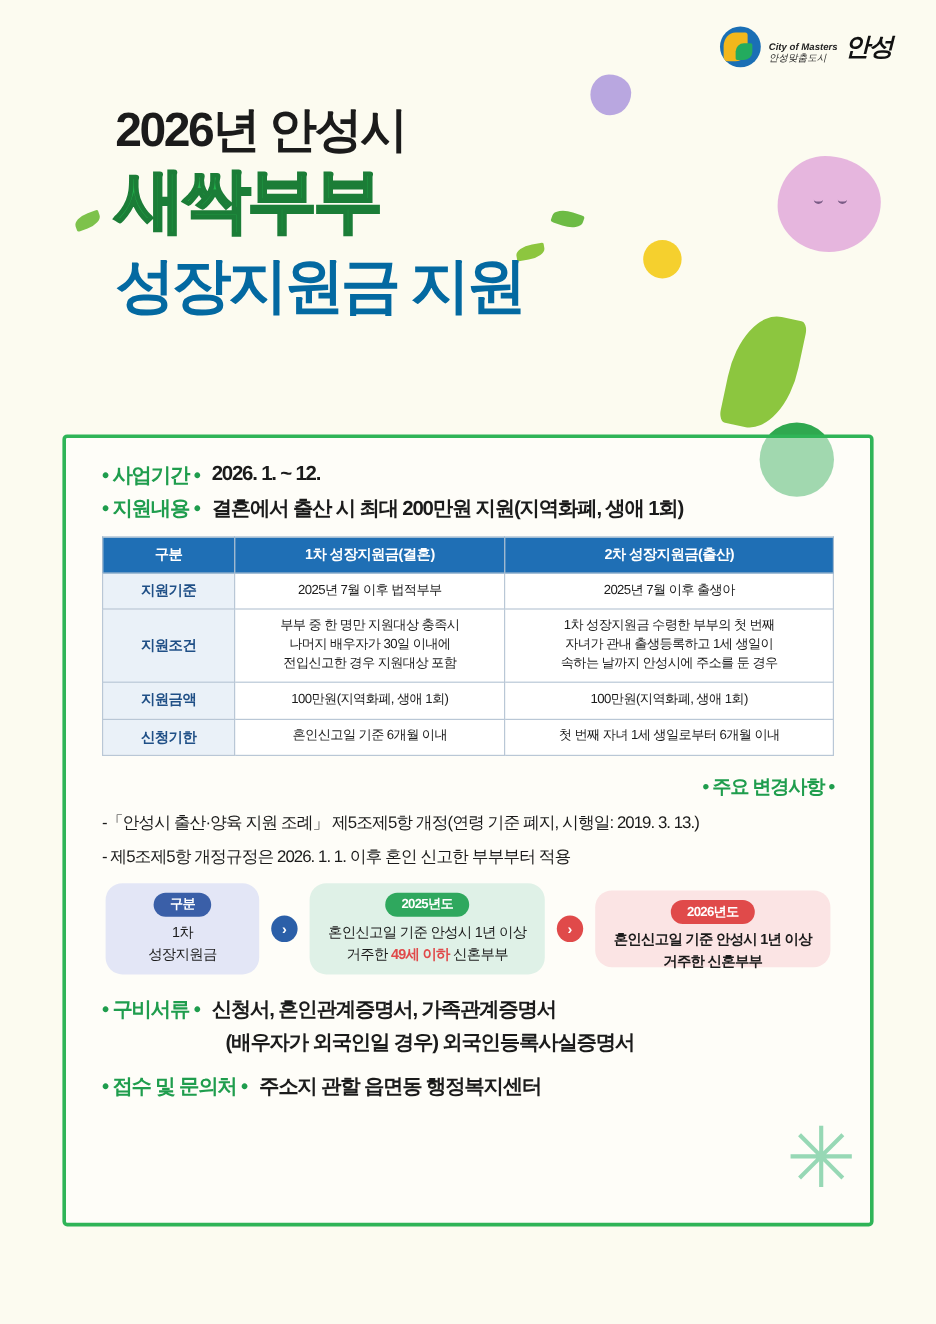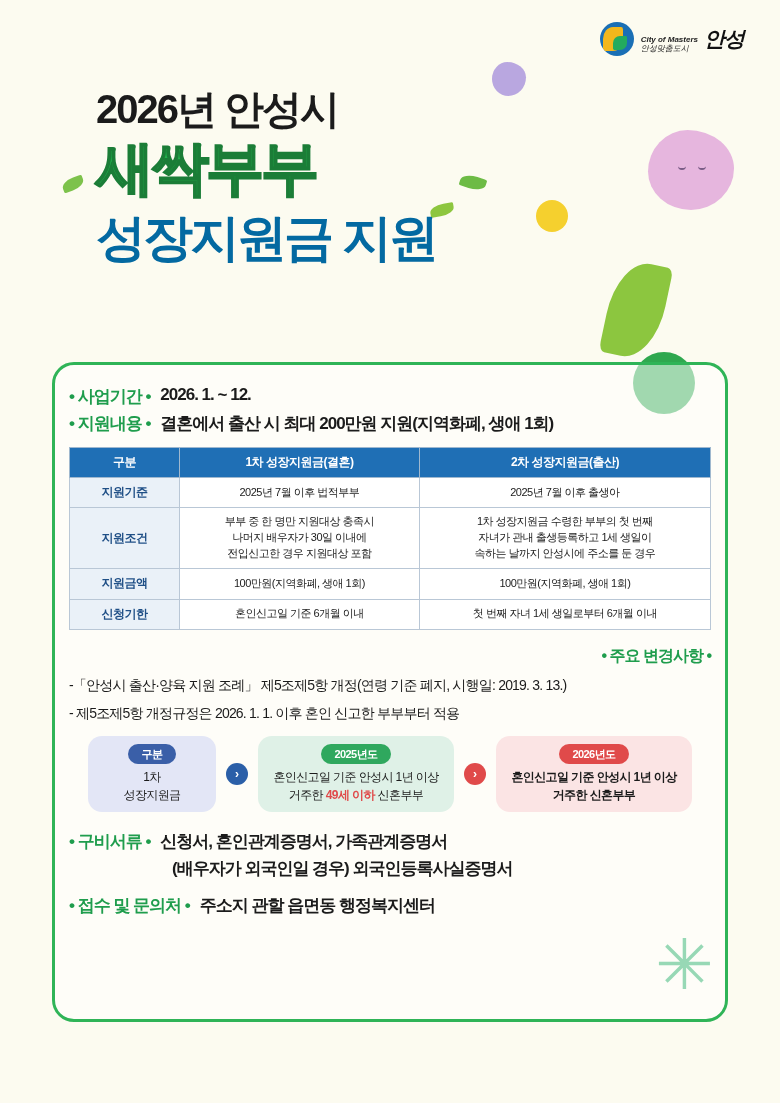--- a/index.html
+++ b/index.html
@@ -115,23 +115,23 @@
   }
   .t3 {
     font-size: 50px; font-weight: bold; color: #0369a1;
     letter-spacing: -3px; line-height: 1.2; margin-top: 6px;
   }
 
   
   .card {
     position: absolute; left: 52px; top: 362px;
     width: 676px; height: 660px;
-    border: 3px solid #2fb457; border-radius: 22px;
+    border: 3px solid #2fb457; border-radius: 4px;
     background: rgba(255,255,255,0.55);
-    padding: 20px 14px;
+    padding: 20px 30px;
   }
 
   .row-line { display: flex; align-items: flex-start; margin-bottom: 4px; }
   .bullet-label {
     color: #1f9d4d; font-weight: bold; font-size: 17px;
     letter-spacing: -1px; white-space: nowrap;
   }
   .row-value {
     font-size: 17px; font-weight: bold; color: #1b1b1b;
     letter-spacing: -1px; margin-left: 10px;
@@ -170,21 +170,21 @@
   .compare {
     display: flex; align-items: center; justify-content: center;
     gap: 10px; margin-top: 12px;
   }
   .cbox {
     border-radius: 14px; padding: 8px 6px; text-align: center;
     font-size: 12px; letter-spacing: -0.6px; line-height: 1.5;
   }
   .cbox-1 { background: #e3e6f6; width: 128px; height: 76px; }
   .cbox-2 { background: #dff1e7; width: 196px; height: 76px; }
-  .cbox-3 { background: #fbe4e4; width: 196px; height: 76px; }
+  .cbox-3 { background: #fbe4e4; width: 196px; height: 64px; }
   .chip {
     display: inline-block; border-radius: 10px; color: #fff;
     font-weight: bold; font-size: 11px; padding: 2px 14px; margin-bottom: 4px;
   }
   .chip-blue { background: #3a5fa8; }
   .chip-green { background: #2fa85e; }
   .chip-red { background: #e04a4a; }
   .cbox-label { color: #1b1b1b; }
   .cbox-label .hl-red { color: #e04a4a; font-weight: bold; }
   .cbox-3 .cbox-label { font-weight: bold; }

